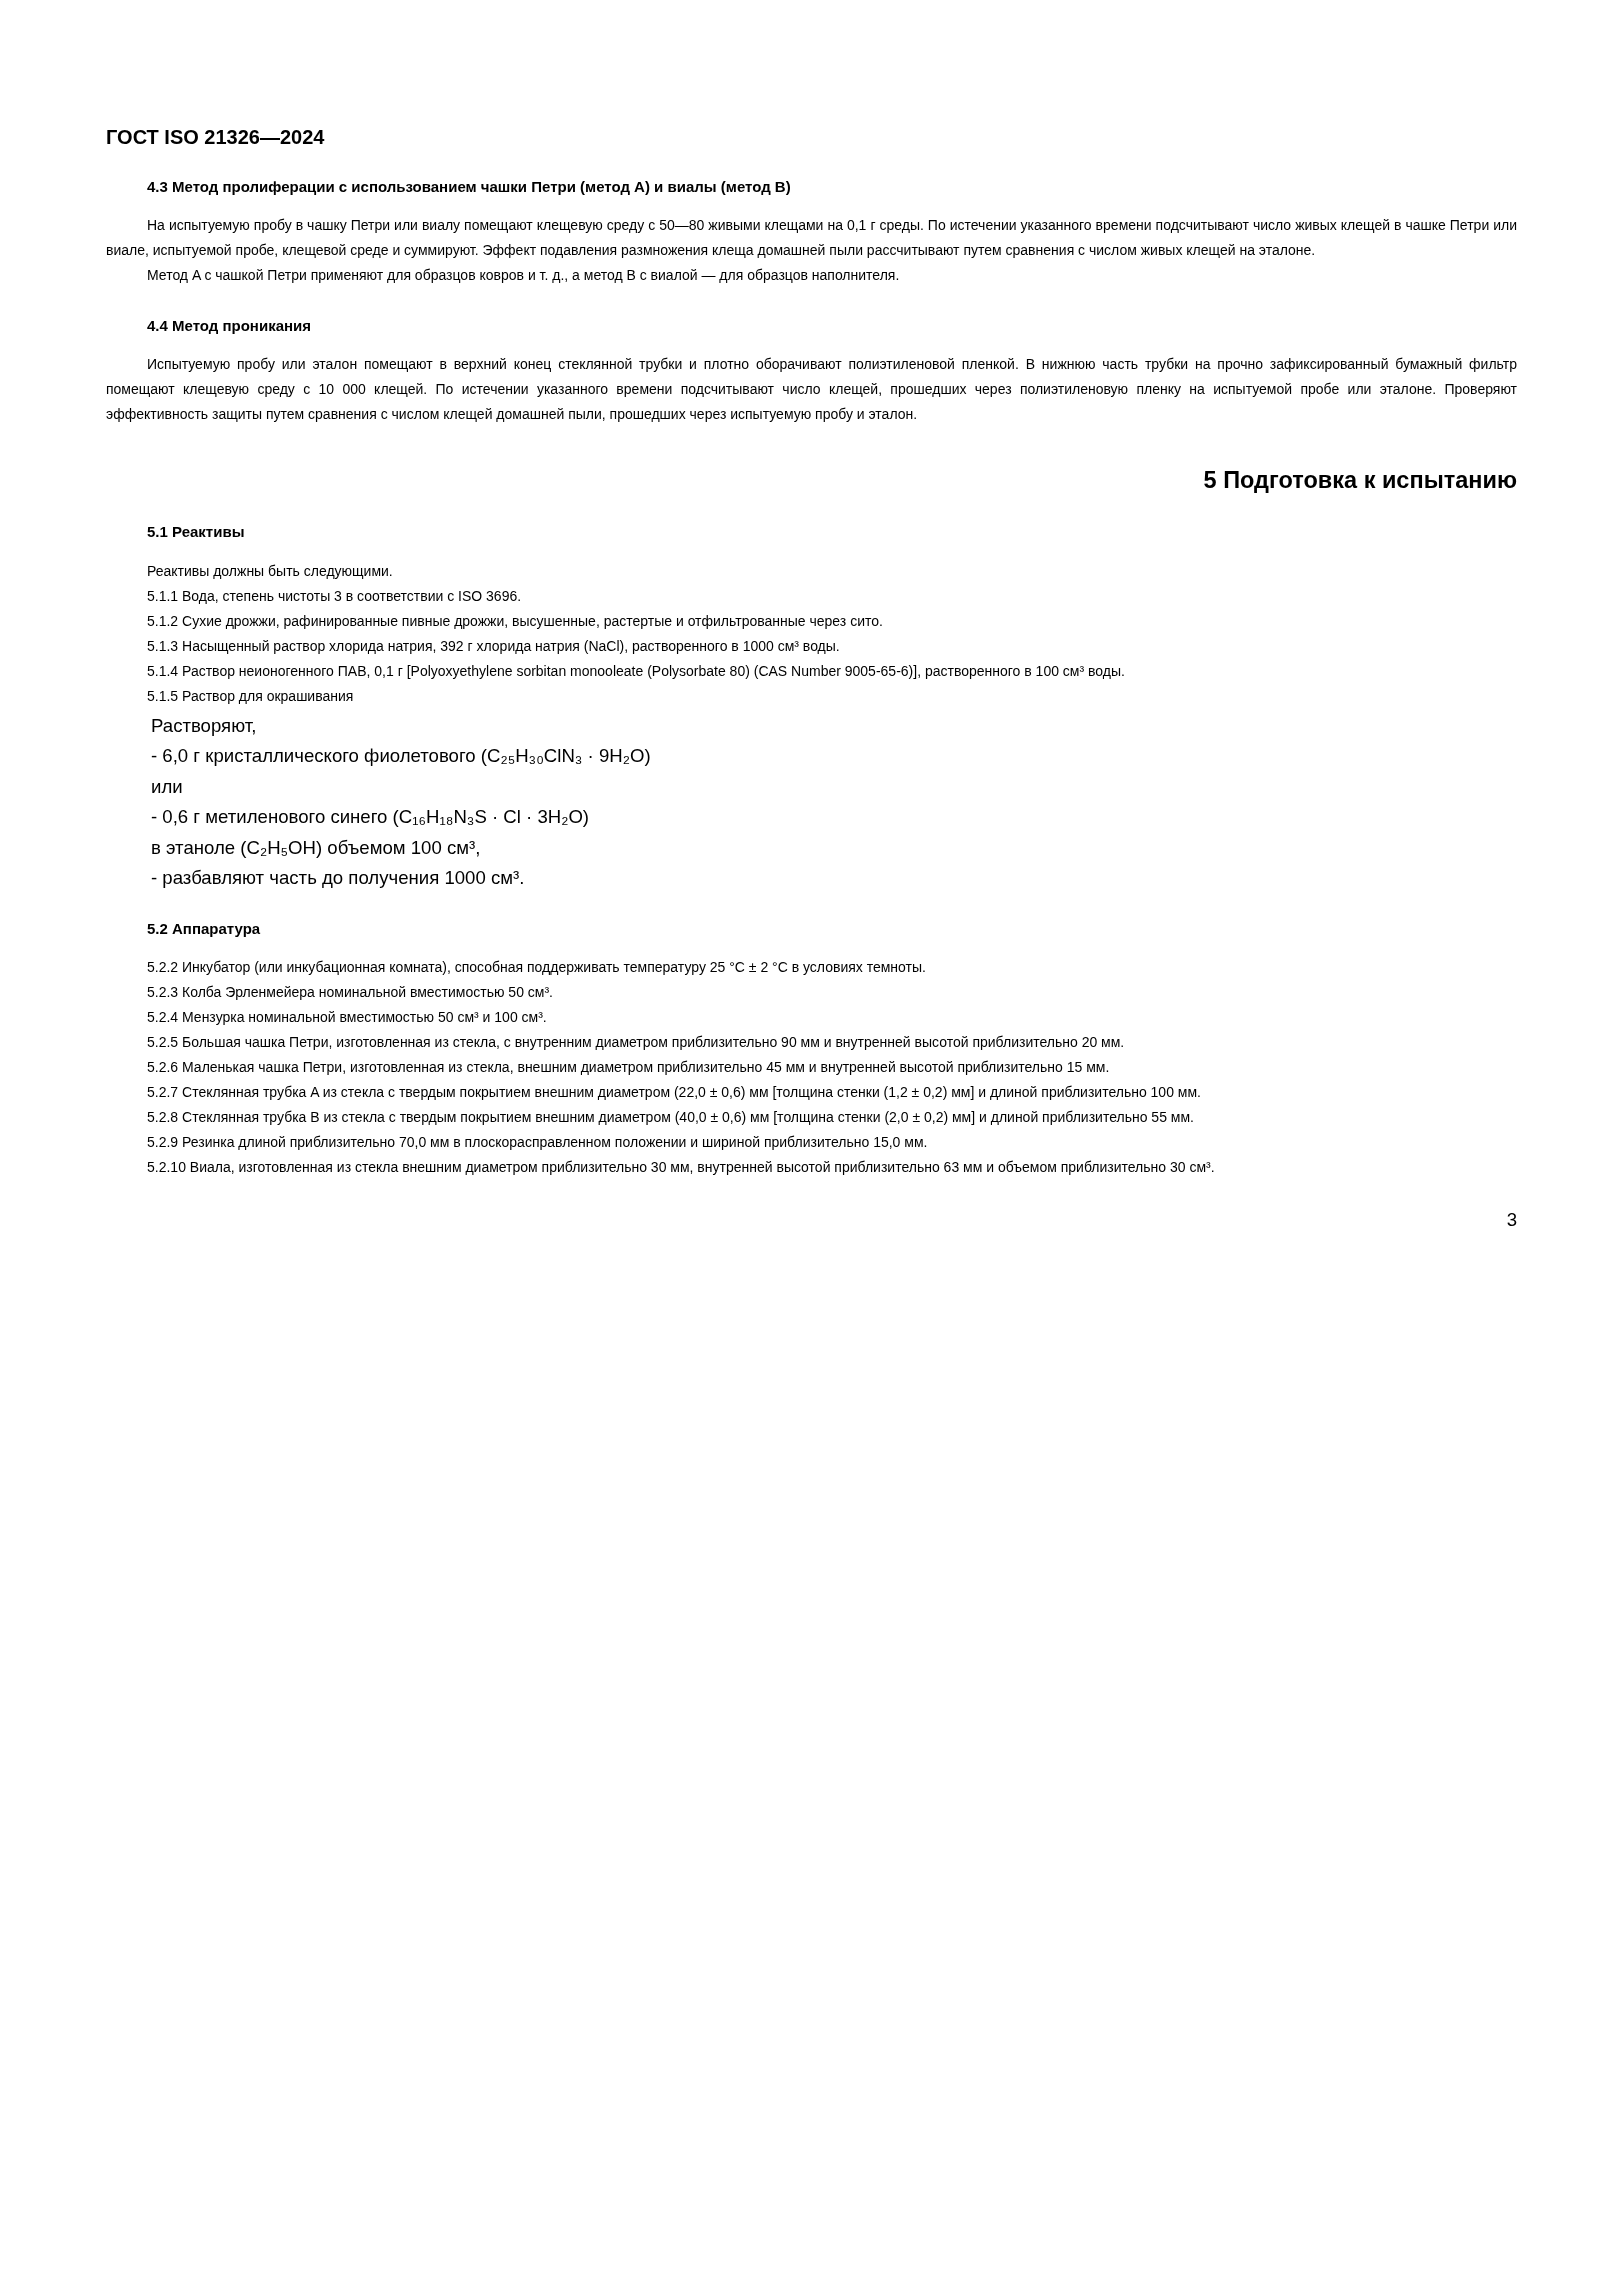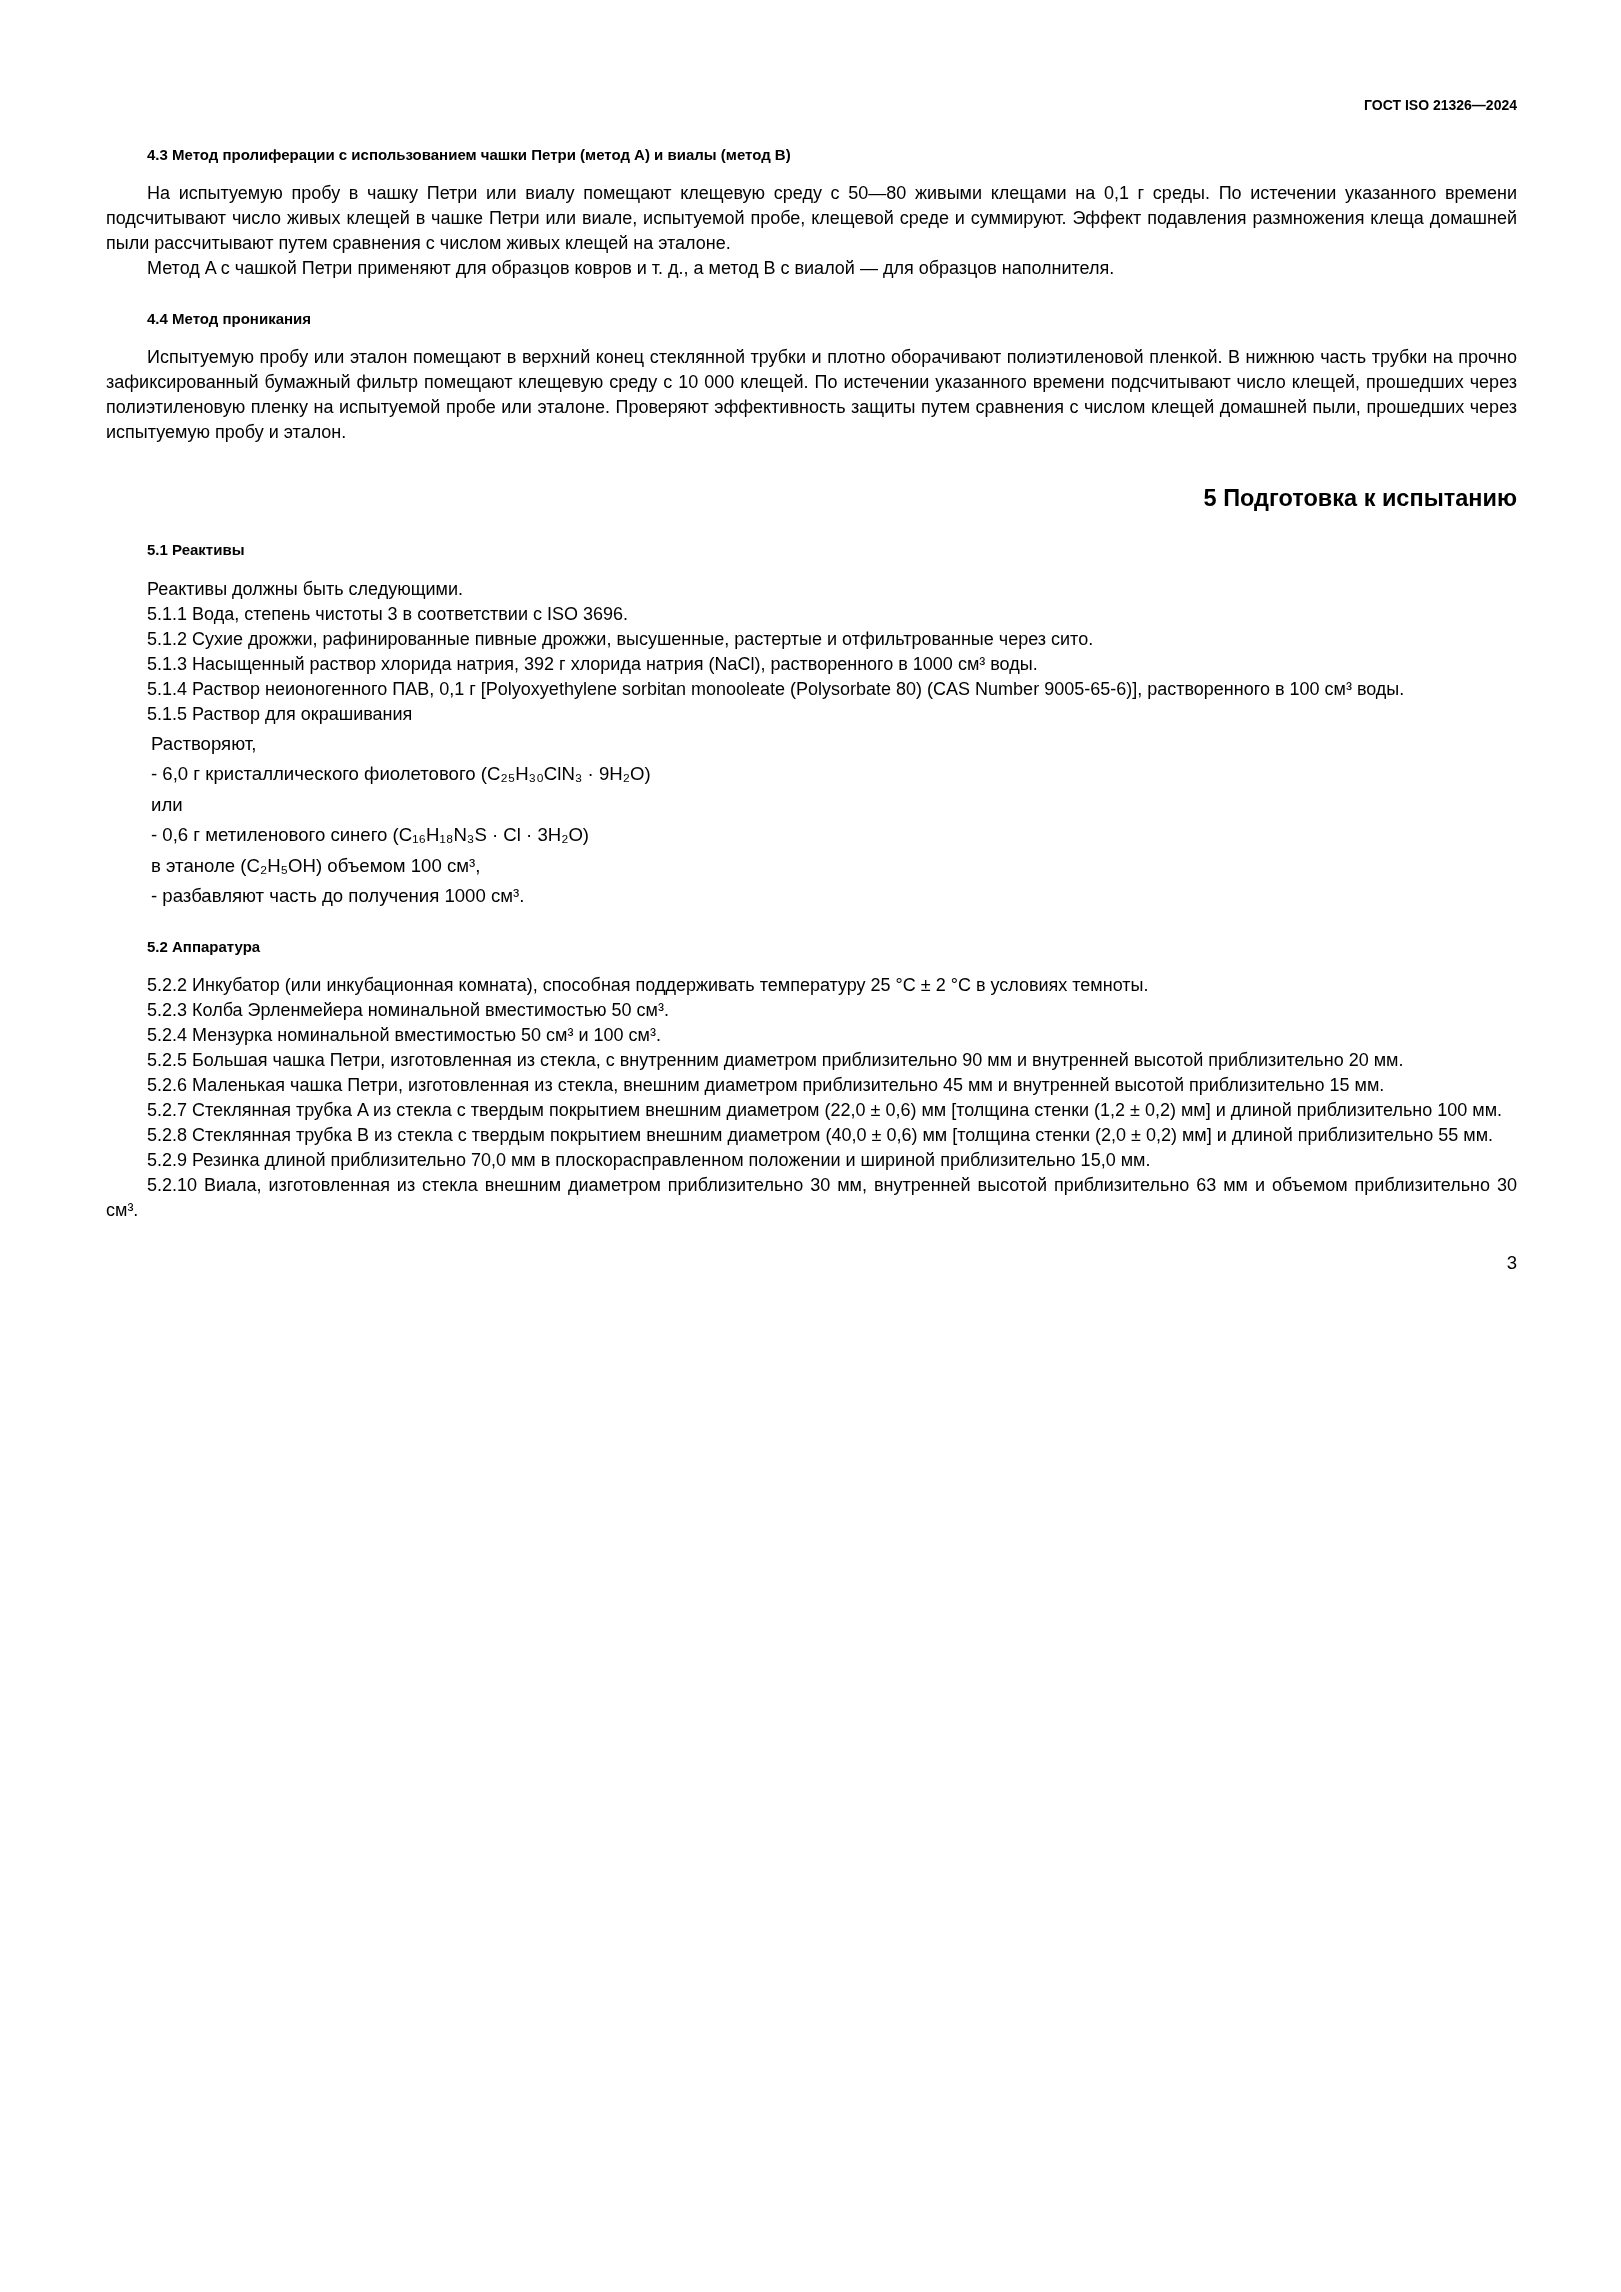--- a/index.html
+++ b/index.html
@@ -12,43 +12,43 @@
   .page {
     position: relative;
     width: 1621px;
     height: 2293px;
     box-sizing: border-box;
     background: #ffffff;
     padding: 94px 104px 0 106px;
     overflow: hidden;
   }
   .doc-header {
-    text-align: right;
     font-weight: bold;
-    font-size: 14px;
+    font-size: 20px;
     line-height: 23.5px;
     margin-bottom: 23.5px;
+    margin-top: 32px;
   }
   .h-sub {
     font-size: 15px;
     font-weight: bold;
     line-height: 24.5px;
     margin: 25.5px 0 13.7px 0;
     text-indent: 41px;
   }
   .h-main {
     font-size: 23.5px;
     font-weight: bold;
     line-height: 29px;
     margin: 39px 0 21.6px 0;
     text-indent: 41px;
     text-align: right;
   }
   p.para {
-    font-size: 18px;
+    font-size: 14px;
     line-height: 25px;
     margin: 0;
     text-align: justify;
     text-indent: 41px;
   }
   p.line {
     font-size: 18.6px;
     line-height: 26.5px;
     margin: 4px;
     text-indent: 41px;

